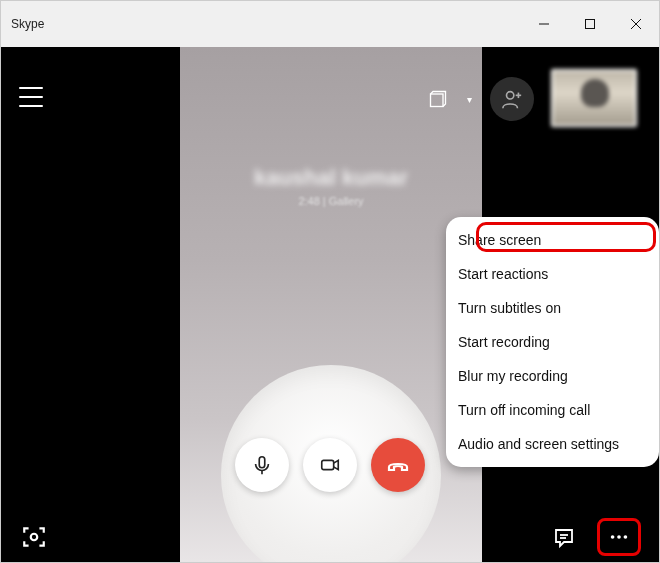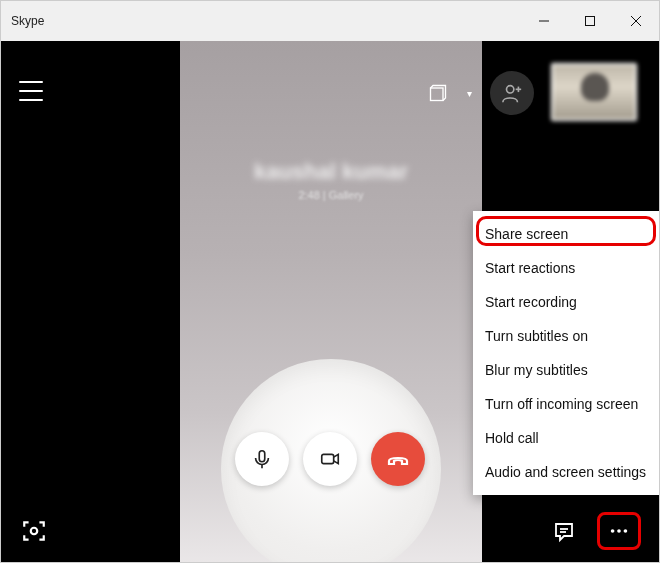--- a/index.html
+++ b/index.html
@@ -5,21 +5,21 @@
     * { margin: 0; padding: 0; box-sizing: border-box; }
     body {
       width: 660px;
       height: 563px;
       overflow: hidden;
       font-family: "Segoe UI", Tahoma, sans-serif;
       background: #f0f0f0;
       border: 1px solid #ccc;
     }
     .titlebar {
-      height: 40px;
+      height: 46px;
       background: #f0f0f0;
       display: flex;
       align-items: center;
       justify-content: space-between;
       padding-left: 10px;
     }
     .titlebar-title { font-size: 12px; color: #222; }
     .win-buttons { display: flex; }
     .win-btn {
       width: 46px;
@@ -162,25 +162,26 @@
       width: 30px; height: 30px; display:flex; align-items:center; justify-content:center;
       color: #fff;
     }
     .highlight-red {
       border: 3px solid #e60000;
       border-radius: 8px;
     }
     .context-menu {
       position: absolute;
       right: 0; top: 170px;
-      width: 186px;
+      width: 213px;
       background: #fff;
       box-shadow: 0 4px 12px rgba(0,0,0,0.3);
       display: flex; flex-direction: column;
       padding: 6px 0;
+      border-radius: 15px;
     }
     .menu-item {
       font-size: 14px;
       color: #111;
       padding: 9px 12px;
       white-space: nowrap;
       cursor: pointer;
     }
     .menu-hl {
       position: absolute;
@@ -309,22 +310,21 @@
             <circle cx="12" cy="12" r="2"></circle>
             <circle cx="19" cy="12" r="2"></circle>
         </svg>
       </div>
     </div>
   </div>
 
   <div class="context-menu">
     <div class="menu-item">Share screen</div>
     <div class="menu-item">Start reactions</div>
+    <div class="menu-item">Turn subtitles on</div>
     <div class="menu-item">Start recording</div>
-    <div class="menu-item">Turn subtitles on</div>
-    <div class="menu-item">Blur my subtitles</div>
-    <div class="menu-item">Turn off incoming screen</div>
-    <div class="menu-item">Hold call</div>
+    <div class="menu-item">Blur my recording</div>
+    <div class="menu-item">Turn off incoming call</div>
     <div class="menu-item">Audio and screen settings</div>
   </div>
 
   <div class="menu-hl"></div>
 </div>
 
 </body></html>

